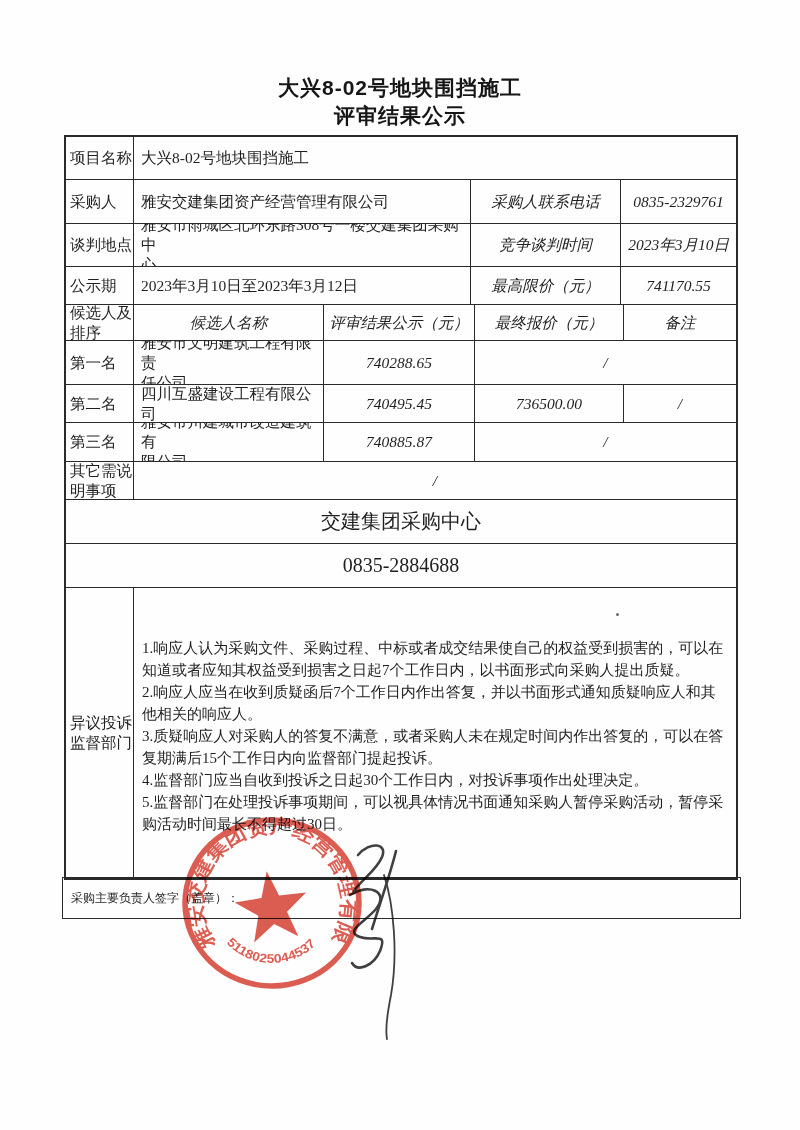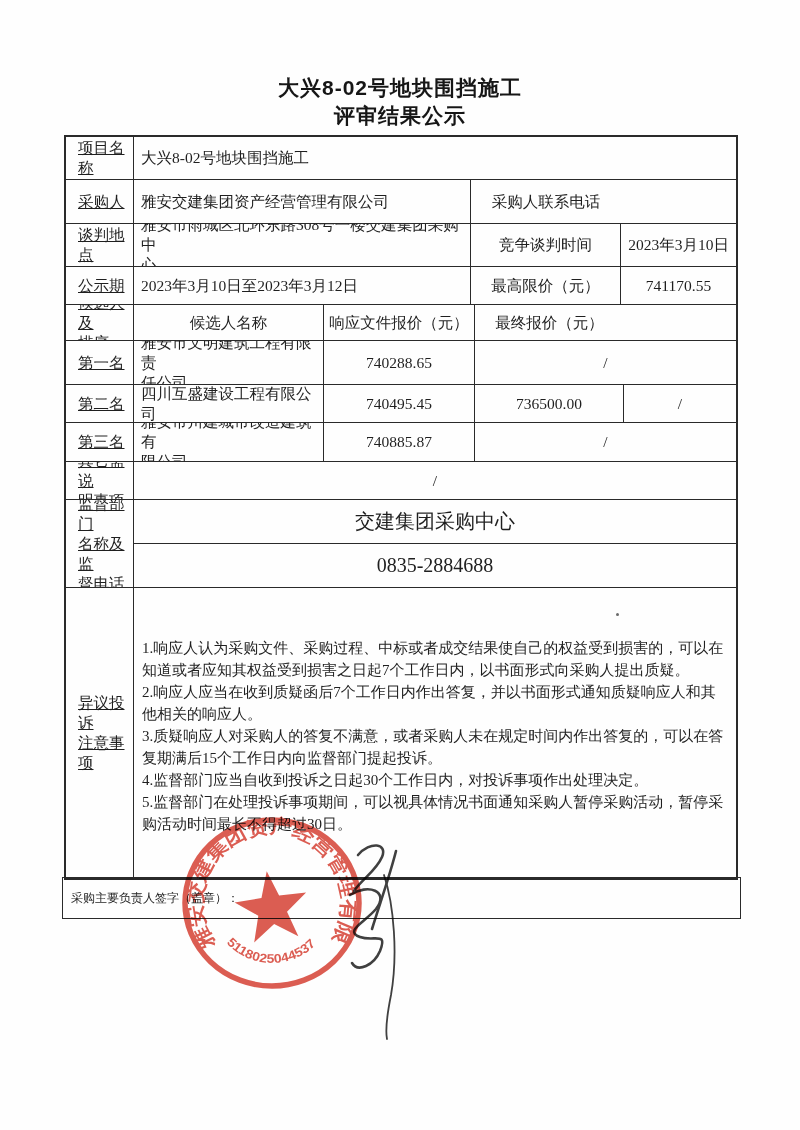--- a/index.html
+++ b/index.html
@@ -31,23 +31,23 @@
   }
   .r { display:flex; border-bottom:1.5px solid #2a2a2a; }
   .r:last-child { border-bottom:none; }
   .c {
     border-right:1.5px solid #2a2a2a;
     display:flex; align-items:center;
     font-size:15.5px; line-height:20px;
     overflow:hidden;
   }
   .c:last-child { border-right:none; }
-  .lab { width:68px; padding-left:12px;text-decoration:underline; }
+  .lab { width:68px; padding-left:4px; }
   .left { padding-left:7px; padding-right:4px; justify-content:flex-start; text-align:left; }
-  .ctr  { justify-content:center; text-align:right; }
+  .ctr  { justify-content:center; text-align:right;font-style:italic; }
   .pre  { white-space:pre-line; }
   .grow { flex:1; }
 
   
   .h43{height:43px}.h44{height:44px}.h38{height:38px}.h36{height:36px}.h39{height:39px}
   .h88{height:88px}.h290{height:290px}
 
   
   .w337{width:337px} .w150{width:150px}
   
@@ -105,20 +105,21 @@
 
     <div class="r h43">
       <div class="c lab">项目名称</div>
       <div class="c grow left">大兴8-02号地块围挡施工</div>
     </div>
 
     <div class="r h44">
       <div class="c lab">采购人</div>
       <div class="c w337 left">雅安交建集团资产经营管理有限公司</div>
       <div class="c w150 ctr">采购人联系电话</div>
+      <div class="c grow ctr">0835-2329761</div>
     </div>
 
     <div class="r h43">
       <div class="c lab">谈判地点</div>
       <div class="c w337 left pre">雅安市雨城区北环东路308号一楼交建集团采购中
 心</div>
       <div class="c w150 ctr">竞争谈判时间</div>
       <div class="c grow ctr">2023年3月10日</div>
     </div>
 
@@ -126,22 +127,23 @@
       <div class="c lab">公示期</div>
       <div class="c w337 left">2023年3月10日至2023年3月12日</div>
       <div class="c w150 ctr">最高限价（元）</div>
       <div class="c grow ctr">741170.55</div>
     </div>
 
     <div class="r h36">
       <div class="c lab pre">候选人及
 排序</div>
       <div class="c w190 ctr">候选人名称</div>
-      <div class="c w151 ctr">响应文件报价（元）</div>
+      <div class="c w151 ctr">评审结果公示（元）</div>
       <div class="c w149 ctr">最终报价（元）</div>
+      <div class="c grow ctr">备注</div>
     </div>
 
     <div class="r h44">
       <div class="c lab">第一名</div>
       <div class="c w190 left pre">雅安市文明建筑工程有限责
 任公司</div>
       <div class="c w151 ctr">740288.65</div>
       <div class="c grow ctr">/</div>
     </div>
 
@@ -161,32 +163,29 @@
       <div class="c grow ctr">/</div>
     </div>
 
     <div class="r h38">
       <div class="c lab pre">其它需说
 明事项</div>
       <div class="c grow ctr">/</div>
     </div>
 
     <div class="r h88">
-      <div class="c lab pre">监督部门
-名称及监
-督电话</div>
       <div class="subcol">
         <div class="subcell first">交建集团采购中心</div>
         <div class="subcell second">0835-2884688</div>
       </div>
     </div>
 
     <div class="r h290">
       <div class="c lab pre">异议投诉
-注意事项</div>
+监督部门</div>
       <div class="c grow">
         <div class="objection-text pre">1.响应人认为采购文件、采购过程、中标或者成交结果使自己的权益受到损害的，可以在
 知道或者应知其权益受到损害之日起7个工作日内，以书面形式向采购人提出质疑。
 2.响应人应当在收到质疑函后7个工作日内作出答复，并以书面形式通知质疑响应人和其
 他相关的响应人。
 3.质疑响应人对采购人的答复不满意，或者采购人未在规定时间内作出答复的，可以在答
 复期满后15个工作日内向监督部门提起投诉。
 4.监督部门应当自收到投诉之日起30个工作日内，对投诉事项作出处理决定。
 5.监督部门在处理投诉事项期间，可以视具体情况书面通知采购人暂停采购活动，暂停采
 购活动时间最长不得超过30日。</div>

